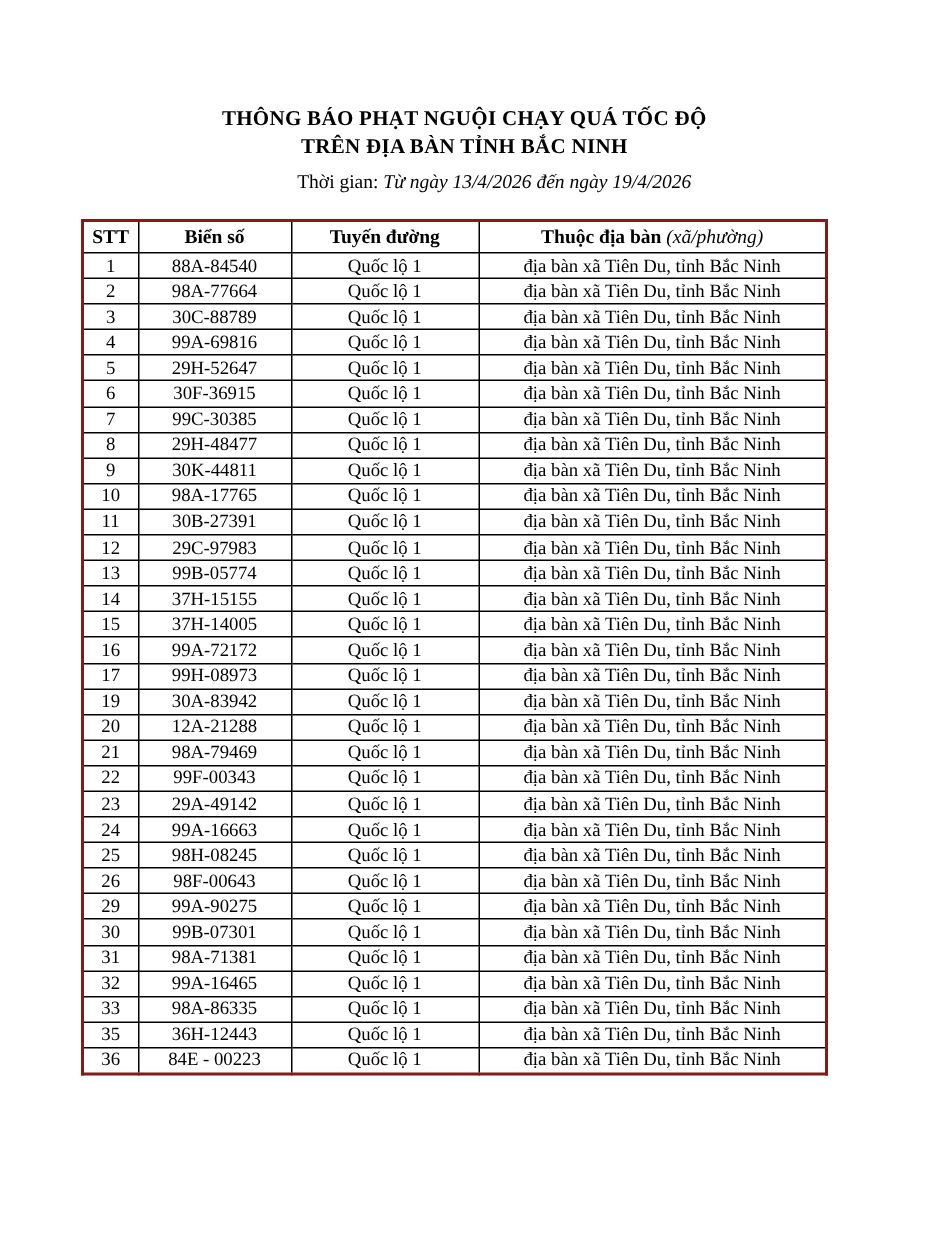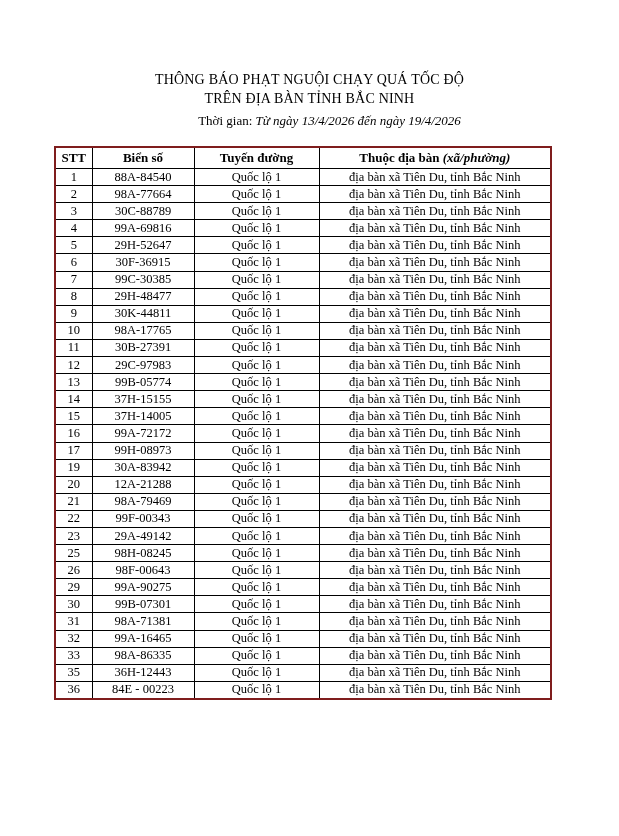--- a/index.html
+++ b/index.html
@@ -14,21 +14,21 @@
     background: #ffffff;
     color: #000000;
     font-family: "Liberation Serif", "DejaVu Serif", serif;
     overflow: hidden;
   }
   .title {
     margin: 70px 0 0 0;
     text-align: center;
     font-size: 14px;
     line-height: 19px;
-    font-weight: normal;
+    font-weight: bold;
     letter-spacing: 0.2px;
   }
   .subtitle {
     margin: 4px 0 0 0;
     text-align: center;
     font-size: 13px;
     line-height: 17px;
     font-weight: normal;
     padding-left: 40px;
   }
@@ -52,21 +52,21 @@
   table.violations th {
     height: 20px;
     font-size: 13px;
     font-weight: bold;
   }
   table.violations td {
     height: 16.1px;
     font-size: 12.5px;
     font-weight: normal;
   }
-  th .note { font-style: italic; font-weight: bold; }
+  th .note { font-style: italic; font-weight: normal; }
   col.c-stt   { width: 37px; }
   col.c-plate { width: 102px; }
   col.c-route { width: 125px; }
   col.c-area  { width: 232px; }
 </style>
 </head>
 <body>
 
 <div class="page">
 
@@ -216,20 +216,26 @@
           <td>Quốc lộ 1</td>
           <td>địa bàn xã Tiên Du, tỉnh Bắc Ninh</td>
         </tr>
         <tr>
           <td>23</td>
           <td>29A-49142</td>
           <td>Quốc lộ 1</td>
           <td>địa bàn xã Tiên Du, tỉnh Bắc Ninh</td>
         </tr>
         <tr>
+          <td>24</td>
+          <td>99A-16663</td>
+          <td>Quốc lộ 1</td>
+          <td>địa bàn xã Tiên Du, tỉnh Bắc Ninh</td>
+        </tr>
+        <tr>
           <td>25</td>
           <td>98H-08245</td>
           <td>Quốc lộ 1</td>
           <td>địa bàn xã Tiên Du, tỉnh Bắc Ninh</td>
         </tr>
         <tr>
           <td>26</td>
           <td>98F-00643</td>
           <td>Quốc lộ 1</td>
           <td>địa bàn xã Tiên Du, tỉnh Bắc Ninh</td>

